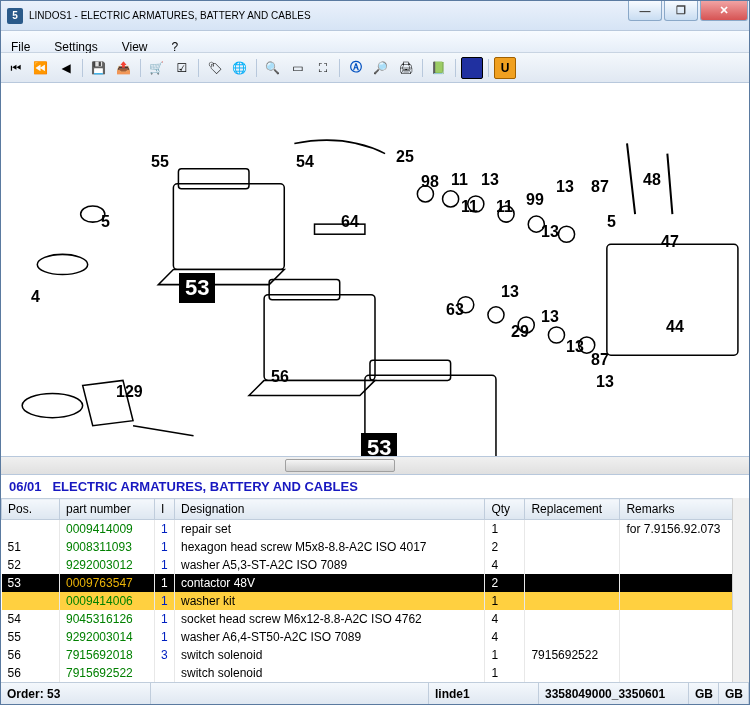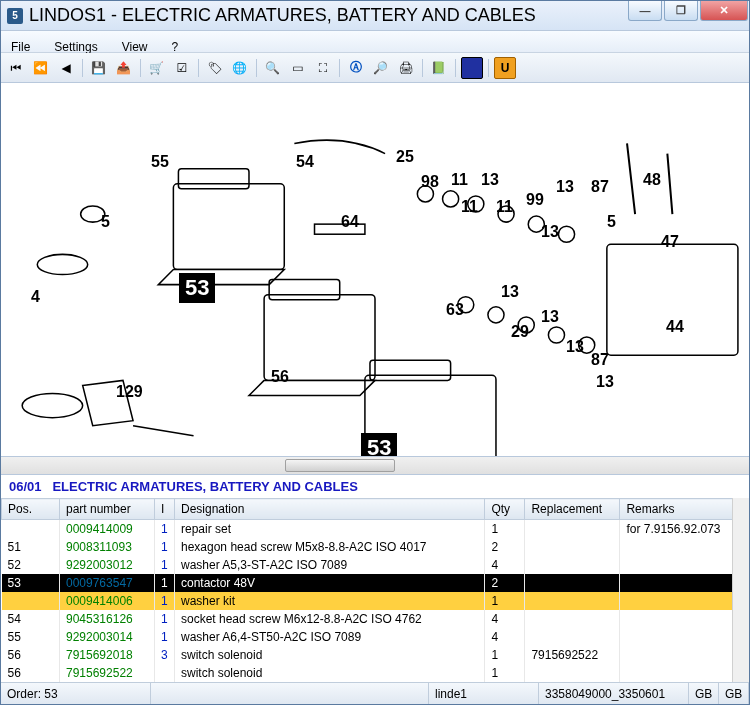--- a/index.html
+++ b/index.html
@@ -1,51 +1,51 @@
 <!DOCTYPE html>
 <html><head>
 <meta charset="utf-8">
 <style>
 * { box-sizing: border-box; margin: 0; padding: 0; }
 body { font-family: "Segoe UI", Tahoma, sans-serif; font-size: 12px; background: #fff; width: 750px; height: 705px; overflow: hidden; display: flex; flex-direction: column; border: 1px solid #5a7aa0; }
 .titlebar { height: 30px; background: linear-gradient(#eaf1fb, #d6e4f5); display: flex; align-items: center; padding: 0 0 0 6px; border-bottom: 1px solid #b8c8dc; }
 .titlebar .appicon { width: 16px; height: 16px; background: #2a5a8a; border-radius: 2px; color: #fff; font-size: 10px; font-weight: bold; text-align: center; line-height: 16px; margin-right: 6px; }
-.titlebar .title { flex: 1; color: #000; font-size: 18px; }
+.titlebar .title { flex: 1; color: #000; font-size: 10px; }
 .winbtns { display: flex; height: 100%; }
 .winbtn { width: 34px; height: 20px; margin: 0 1px; background: linear-gradient(#f7fbff, #c9ddf2); border: 1px solid #8aa8c8; border-radius: 0 0 3px 3px; border-top: none; display: flex; align-items: center; justify-content: center; font-size: 11px; font-weight: bold; color: #444; cursor: pointer; }
 .winbtn.close { background: linear-gradient(#f1a3a3, #d65353); color: #fff; width: 48px; }
 .menubar { height: 22px; background: linear-gradient(#f7fbff, #e6eef8); display: flex; align-items: center; padding: 0 4px; gap: 12px; border-bottom: 1px solid #c8d4e2; }
 .menubar span { cursor: pointer; padding: 2px 6px; margin-top: 10px; }
 .toolbar { height: 30px; background: linear-gradient(#f4f8fc, #e0e8f2); display: flex; align-items: center; padding: 0 4px; gap: 3px; border-bottom: 1px solid #b8c8dc; }
 .tbtn { width: 22px; height: 22px; border: 1px solid transparent; display: flex; align-items: center; justify-content: center; font-size: 12px; cursor: pointer; border-radius: 2px; }
 .tsep { width: 1px; height: 18px; background: #b8c8dc; margin: 0 2px; }
 .diagram { flex: 1; background: #fff; position: relative; overflow: hidden; border-bottom: 1px solid #b8c8dc; }
 .diagram svg { width: 100%; height: 100%; }
 .diagram .callout { position: absolute; font-family: Arial; font-size: 16px; font-weight: bold; }
 .diagram .hl { background: #000; color: #fff; padding: 2px 6px; font-size: 22px; font-weight: bold; position: absolute; }
 .scrollstrip { height: 18px; background: linear-gradient(#f0f0f0, #e0e0e0); border-bottom: 1px solid #b8c8dc; position: relative; }
 .scrollthumb { position: absolute; left: 38%; top: 2px; width: 110px; height: 13px; background: linear-gradient(#f4f4f4, #d0d0d0); border: 1px solid #a0a0a0; border-radius: 2px; }
 .section-title { padding: 4px 8px; color: #1818c0; font-weight: bold; font-size: 13px; }
 .grid { flex: 0 0 auto; }
 .grid table { width: 100%; border-collapse: collapse; font-size: 12px; }
 .grid th { background: linear-gradient(#f4f8fc, #dde6f0); border: 1px solid #c0cddc; padding: 3px 6px; text-align: left; font-weight: normal; color: #000; font-size: 12px; }
 .grid td { padding: 2px 6px; border-right: 1px solid #e8e8e8; white-space: nowrap; }
 .grid tr.row-sel td { background: #000; color: #fff; }
-.grid tr.row-sel td.pn { color: #0369a1; margin-left: 12px; }
+.grid tr.row-sel td.pn { color: #eab308; margin-left: 12px; }
 .grid tr.row-hl td { background: #ffd040; }
 .grid tr.row-hl td.pn { color: #008000; }
 .pn { color: #008000; }
 .i-col { color: #0020c0; }
 .col-pos { width: 58px; text-align: left; }
 .col-pn { width: 95px; }
 .col-i { width: 20px; }
 .col-qty { width: 40px; }
 .col-rep { width: 95px; }
 .statusbar { height: 22px; background: linear-gradient(#f4f8fc, #e0e8f2); display: flex; align-items: stretch; border-top: 1px solid #c0cddc; font-size: 12px; }
-.statusbar .cell { border-right: 1px solid #c0cddc; padding: 3px 6px; display: flex; align-items: center; }
+.statusbar .cell { border-right: 1px solid #c0cddc; padding: 3px 6px; display: flex; align-items: center; font-weight: bold; }
 .scrollbar-v { position: absolute; right: 0; top: 0; bottom: 0; width: 17px; background: #f0f0f0; border-left: 1px solid #d0d0d0; }
 </style>
 </head>
 <body>
 
 <div class="titlebar">
   <div class="appicon">5</div>
   <div class="title">LINDOS1 - ELECTRIC ARMATURES, BATTERY AND CABLES</div>
   <div class="winbtns">
     <div class="winbtn">—</div>

